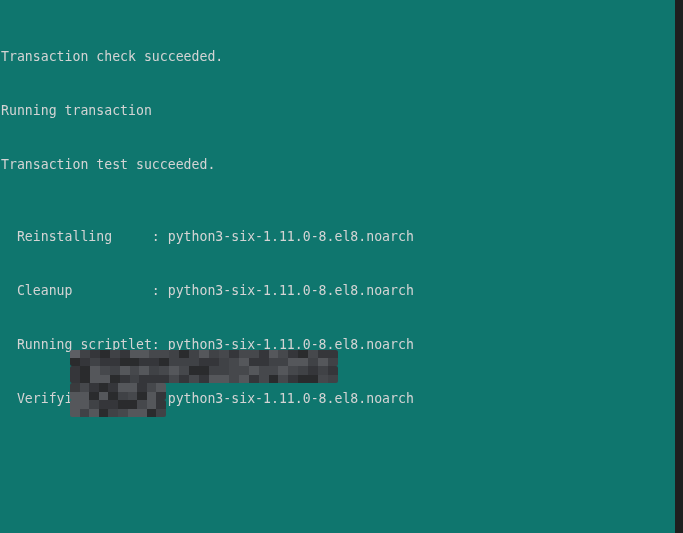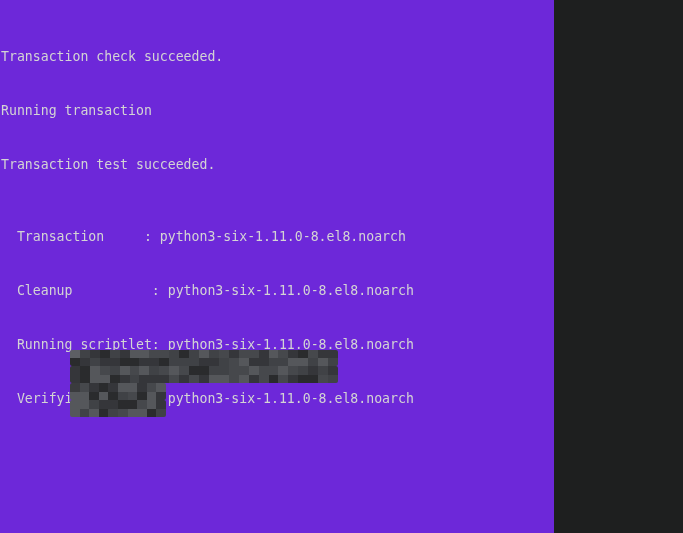--- a/index.html
+++ b/index.html
@@ -8,23 +8,23 @@
     background: #1e1f1f;
   }
   body {
     width: 683px;
     height: 533px;
     overflow: hidden;
     font-family: "DejaVu Sans Mono", "Liberation Mono", monospace;
   }
   #terminal {
     position: relative;
-    width: 554px;
+    width: 675px;
     height: 533px;
-    background: #6d28d9;
+    background: #0f766e;
     overflow: hidden;
   }
   .screen {
     position: absolute;
     left: 0;
     top: -6px;
     width: 683px;
     font-size: 13.2px;
     line-height: 18px;
     letter-spacing: 0px;
@@ -55,21 +55,21 @@
 </head>
 <body>
 
 <div id="terminal">
   <div class="screen">
 
     <div class="line"><span class="fg-default">Transaction check succeeded.</span></div>
     <div class="line"><span class="fg-default">Running transaction</span></div>
     <div class="line"><span class="fg-default">Transaction test succeeded.</span></div>
 
-    <div class="line"><span class="fg-default">  Transaction     : </span><span class="fg-default">python3-six-1.11.0-8.el8.noarch</span></div>
+    <div class="line"><span class="fg-default">  Reinstalling     : </span><span class="fg-default">python3-six-1.11.0-8.el8.noarch</span></div>
     <div class="line"><span class="fg-default">  Cleanup          : </span><span class="fg-default">python3-six-1.11.0-8.el8.noarch</span></div>
     <div class="line"><span class="fg-default">  Running scriptlet: </span><span class="fg-default">python3-six-1.11.0-8.el8.noarch</span></div>
     <div class="line"><span class="fg-default">  Verifying        : </span><span class="fg-default">python3-six-1.11.0-8.el8.noarch</span></div>
     
 
     
 
     
     
 

